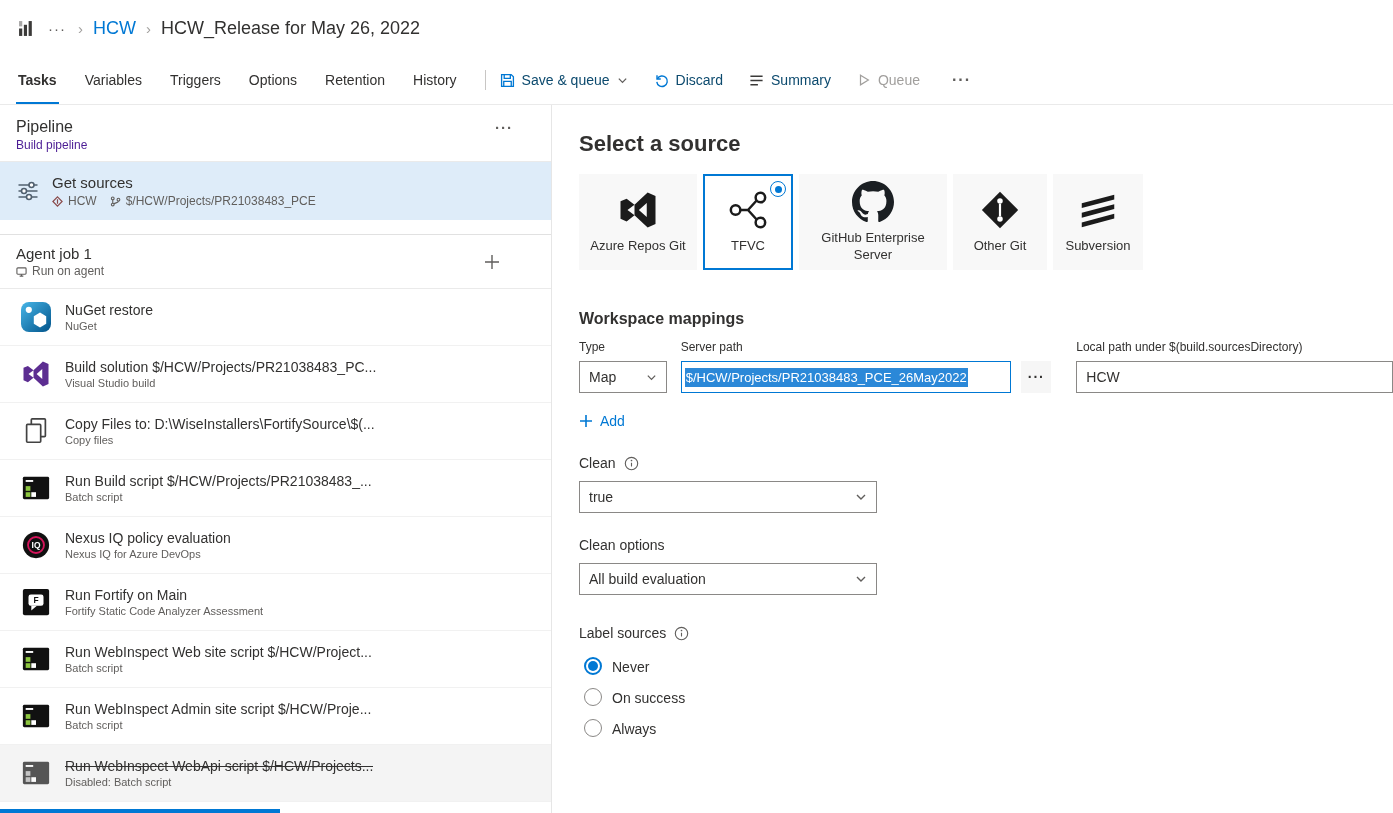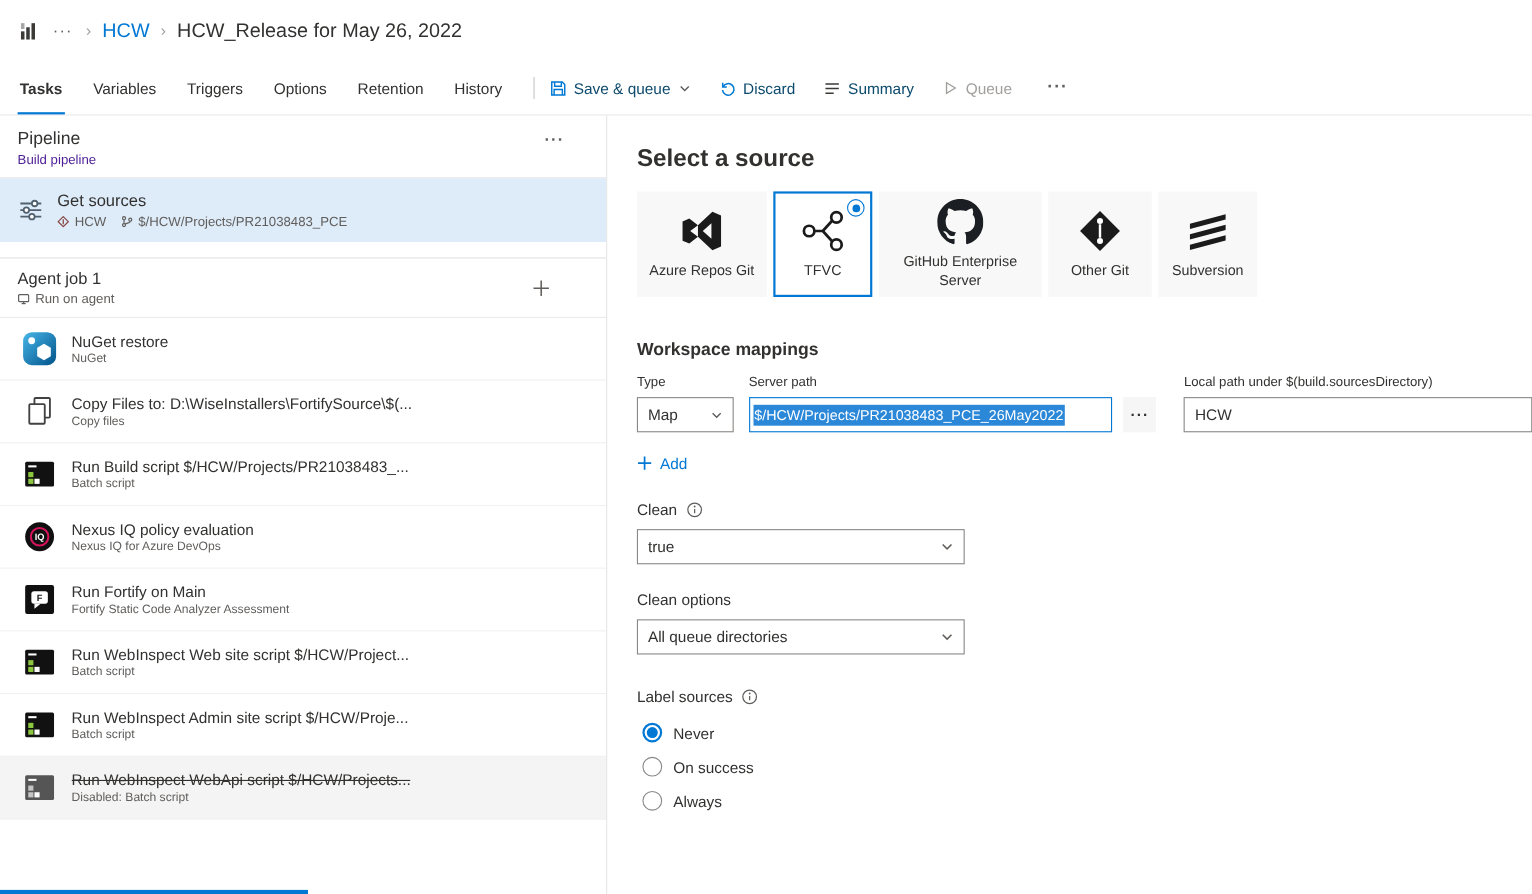--- a/index.html
+++ b/index.html
@@ -249,20 +249,31 @@
               <polygon points="20,11.5 26.2,15.2 26.2,22.8 20,26.5 13.8,22.8 13.8,15.2" fill="#fff"></polygon>
               <circle cx="8.8" cy="8.8" r="3.1" fill="#fff"></circle>
             </svg>
         </span>
         <div class="task-text">
           <div class="task-title">NuGet restore</div>
           <div class="task-sub">NuGet</div>
         </div>
       </div>
 
+      <div class="task">
+        <span class="task-ico">
+          <svg width="30" height="30" viewBox="0 0 24 24">
+              <path fill="#5c2d91" d="M17.5 2L22 4v16l-4.5 2-7.5-7-4.5 3.5L2 17V7l3.5-1.5L10 9l7.5-7zM6 12l4 3V9l-4 3zm11 4V8l-4.5 4L17 16z"></path>
+            </svg>
+        </span>
+        <div class="task-text">
+          <div class="task-title">Build solution $/HCW/Projects/PR21038483_PC...</div>
+          <div class="task-sub">Visual Studio build</div>
+        </div>
+      </div>
 
       <div class="task">
         <span class="task-ico">
           <svg width="30" height="30" viewBox="0 0 32 32">
               <rect x="11" y="3" width="15" height="19" rx="1" fill="#fff" stroke="#424242" stroke-width="1.8"></rect>
               <rect x="6" y="9" width="15" height="19" rx="1" fill="#fff" stroke="#424242" stroke-width="1.8"></rect>
             </svg>
         </span>
         <div class="task-text">
           <div class="task-title">Copy Files to: D:\WiseInstallers\FortifySource\$(...</div>
@@ -477,21 +488,21 @@
           <svg width="12" height="12" viewBox="0 0 12 12" fill="none" stroke="#605e5c" stroke-width="1.4">
               <path d="M2 4l4 4 4-4"></path>
             </svg>
         </span>
       </div>
 
       <div class="opt-label">
         <span>Clean options</span>
       </div>
       <div class="selectbox dd2">
-        <span>All queue directories</span>
+        <span>All build evaluation</span>
         <span>
           <svg width="12" height="12" viewBox="0 0 12 12" fill="none" stroke="#605e5c" stroke-width="1.4">
               <path d="M2 4l4 4 4-4"></path>
             </svg>
         </span>
       </div>
 
       <div class="opt-label ls-label">
         <span>Label sources</span>
         <span>

